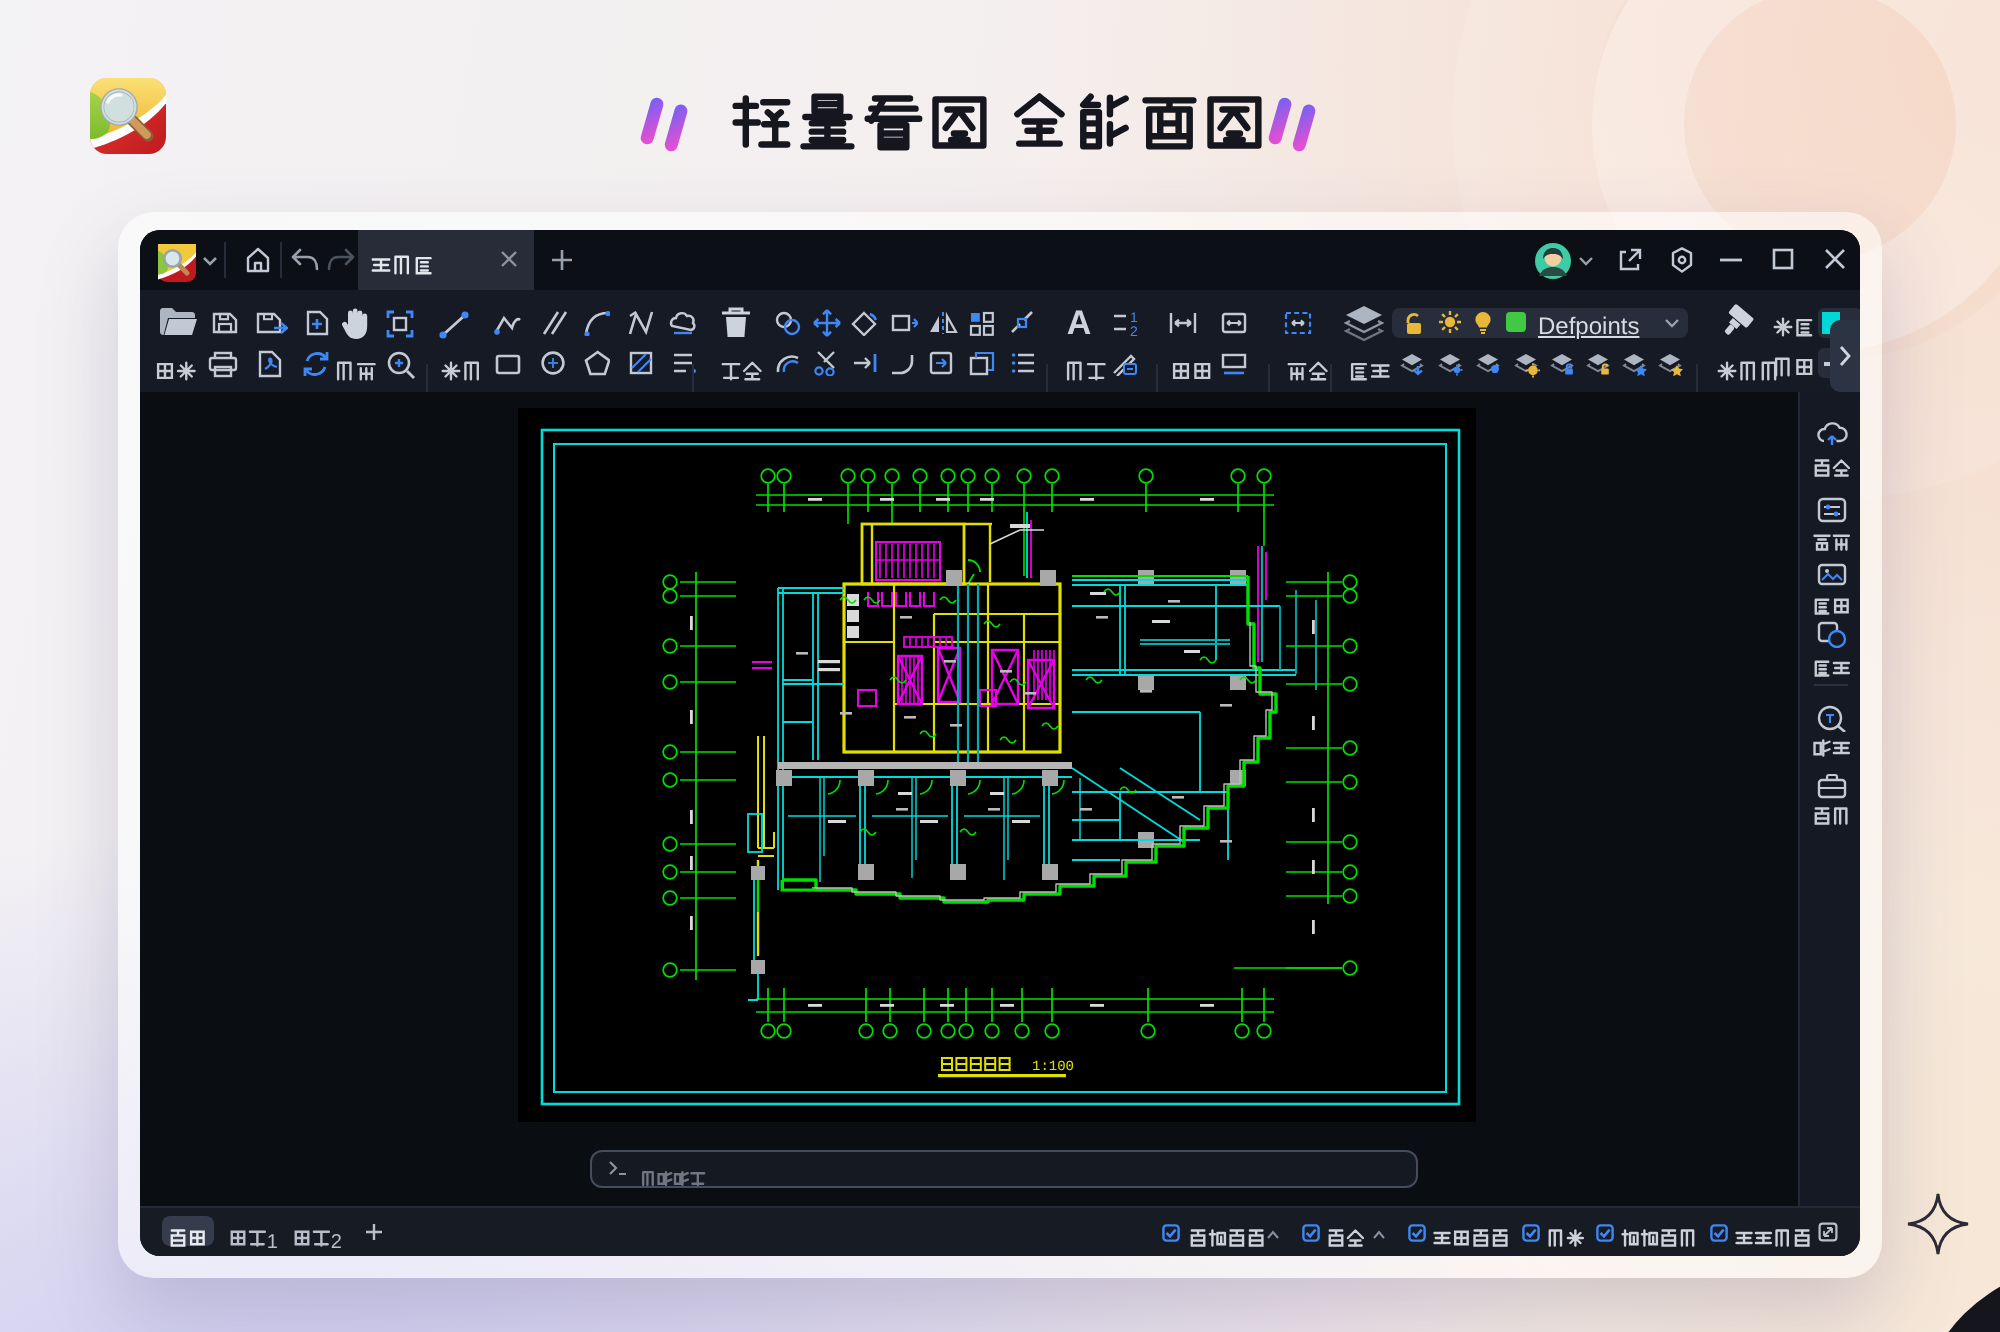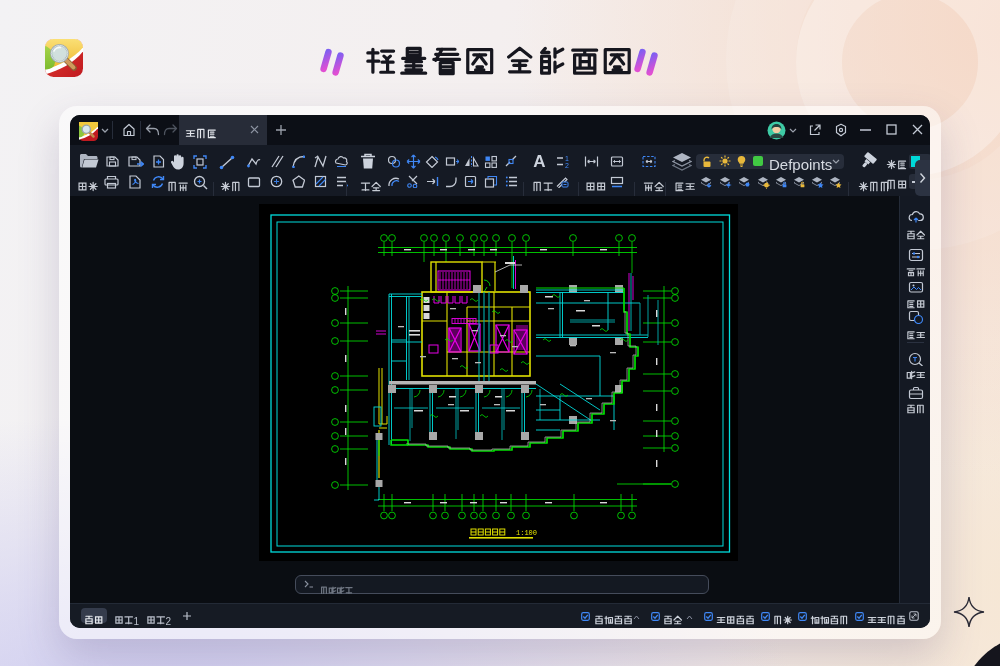--- a/index.html
+++ b/index.html
@@ -480,21 +480,21 @@
         <circle cx="6" cy="6" r="2.6" fill="#e8b83b"></circle>
         <g stroke="#e8b83b" stroke-width="1.2">
           <path d="M6,0.5 v2 M6,9.5 v2 M0.5,6 h2 M9.5,6 h2 M2.1,2.1 l1.4,1.4 M8.5,8.5 l1.4,1.4 M9.9,2.1 l-1.4,1.4 M3.5,8.5 l-1.4,1.4"></path>
         </g>
       </svg>
 <svg class="abs" style="left:666px;top:10px" width="11" height="12" viewBox="0 0 11 12">
         <path d="M5.5,1 a3.8,3.8 0 0 1 3.8,3.8 c0,2 -1.6,2.6 -1.8,4 h-4 c-0.2,-1.4 -1.8,-2 -1.8,-4 A3.8,3.8 0 0 1 5.5,1 Z" fill="#e8b83b"></path>
         <path d="M4,10 h3 M4.5,11.5 h2" stroke="#e8b83b" stroke-width="1"></path>
       </svg>
 <div class="abs" style="left:683px;top:11px;width:10px;height:10px;background:#41c943;border-radius:2px;"></div>
-<div class="abs" style="left:699px;top:11px;font-size:15px;color:#d7dbe2;font-family:'Liberation Sans';">Defpoints</div>
+<div class="abs" style="left:699px;top:11px;font-size:12px;color:#d7dbe2;font-family:'Liberation Sans';text-decoration:underline;">Defpoints</div>
 <svg class="abs" style="left:762px;top:14px" width="8" height="5" viewBox="0 0 8 5">
         <path d="M1,1 L4,4 L7,1" stroke="#9aa0ab" stroke-width="1.2" fill="none"></path>
       </svg>
 
 <svg class="abs" style="left:630px;top:31px" width="13" height="14" viewBox="0 0 13 14">
         <path d="M6,1 L11,3.8 L6,6.6 L1,3.8 Z" fill="#aeb5c2"></path>
         <path d="M2,6 L1,6.8 L6,9.6 L11,6.8 L10,6" stroke="#7f8694" stroke-width="1" fill="none"></path>
         <path d="M9,7 v4 M7,9.2 l2,1.8 l2,-1.8" stroke="#3f87f5" stroke-width="1.2" fill="none"></path>
       </svg>
 

